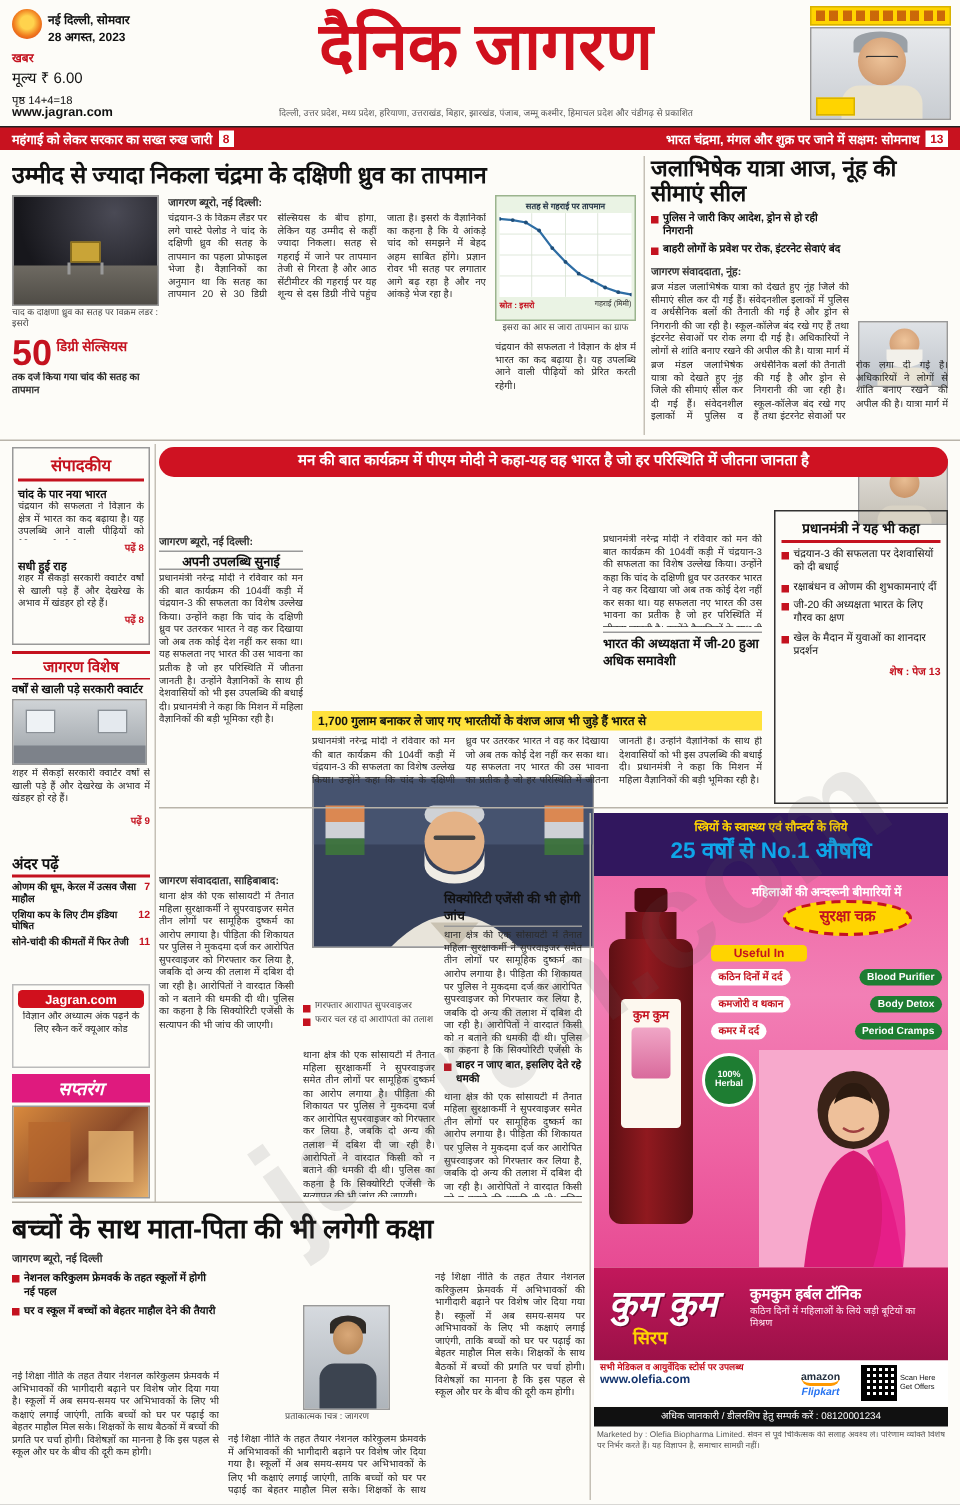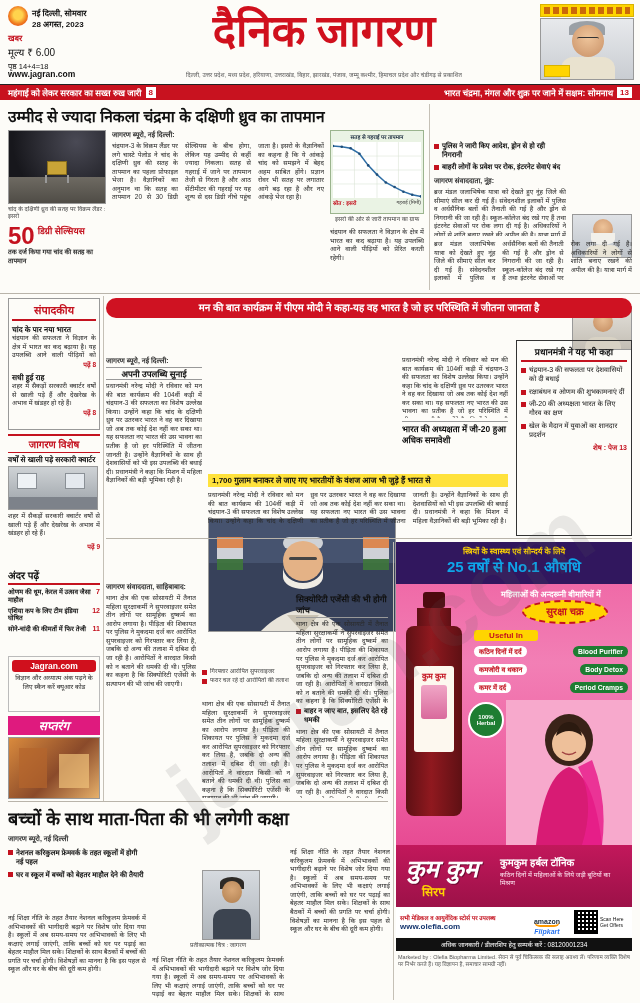--- a/index.html
+++ b/index.html
@@ -120,20 +120,21 @@
         <span style="font-size:5px;color:#333">गहराई (मिमी)</span>
       </div>
     </div>
     <div class="abs cap" style="left:330px;top:216px;width:94px;height:10px;text-align:center">इसरो की ओर से जारी तापमान का ग्राफ</div>
     <div class="abs tiny" style="left:330px;top:228px;width:94px;height:60px">चंद्रयान की सफलता ने विज्ञान के क्षेत्र में भारत का कद बढ़ाया है। यह उपलब्धि आने वाली पीढ़ियों को प्रेरित करती रहेगी।</div>
   </section>
 
   <div class="vline" style="left:429px;top:104px;height:186px"></div>
 
   <section>
+    <h2 class="abs" style="left:434px;top:104px;width:198px;font-size:15px;font-weight:bold;line-height:1.15">जलाभिषेक यात्रा आज, नूंह की सीमाएं सील</h2>
 
     <div class="abs" style="left:434px;top:142px;width:132px">
       <div style="display:flex;margin-bottom:3px">
         <span class="bullet-sq"></span>
         <span style="font-size:7px;font-weight:bold;line-height:1.25">पुलिस ने जारी किए आदेश, ड्रोन से हो रही निगरानी</span>
       </div>
       <div style="display:flex">
         <span class="bullet-sq"></span>
         <span style="font-size:7px;font-weight:bold;line-height:1.25">बाहरी लोगों के प्रवेश पर रोक, इंटरनेट सेवाएं बंद</span>
       </div>
@@ -361,21 +362,21 @@
     </div>
 
 
     <div class="abs" style="left:0;top:303px;width:236px;height:62px;background:linear-gradient(180deg,#c2185b,#9c1148)">
       <div style="position:absolute;left:10px;top:6px;color:#fff;font-size:24px;font-weight:bold;font-style:italic;text-shadow:1px 1px 0 #6d0a32">कुम कुम</div>
       <div style="position:absolute;left:26px;top:38px;color:#ffd400;font-size:12px;font-weight:bold">सिरप</div>
       <div style="position:absolute;left:104px;top:10px;width:126px;color:#fff;font-size:10px;font-weight:bold">कुमकुम हर्बल टॉनिक</div>
       <div style="position:absolute;left:104px;top:26px;width:126px;color:#ffe6f2;font-size:6.5px;line-height:1.3">कठिन दिनों में महिलाओं के लिये जड़ी बूटियों का मिश्रण</div>
     </div>
 
-    <div class="abs" style="left:0;top:365px;width:236px;height:30px;background:#fff;display:flex;align-items:center;justify-content:space-between;padding:0 4px">
+    <div class="abs" style="left:0;top:365px;width:236px;height:30px;background:#fff;display:flex;justify-content:space-between;padding:0 4px">
       <div style="width:120px">
         <div class="red bold" style="font-size:6px">सभी मेडिकल व आयुर्वेदिक स्टोर्स पर उपलब्ध</div>
         <div style="font-size:8px;font-weight:bold;color:#15356e">www.olefia.com</div>
       </div>
       <div style="text-align:center">
         <div style="font-size:7px;font-weight:bold;color:#232f3e;border-bottom:2px solid #f90;border-radius:0 0 6px 6px;display:inline-block">amazon</div>
         <div style="font-size:7px;font-weight:bold;font-style:italic;color:#2874f0">Flipkart</div>
       </div>
       <div style="display:flex;align-items:center;gap:2px">
         <div class="qr"></div>

